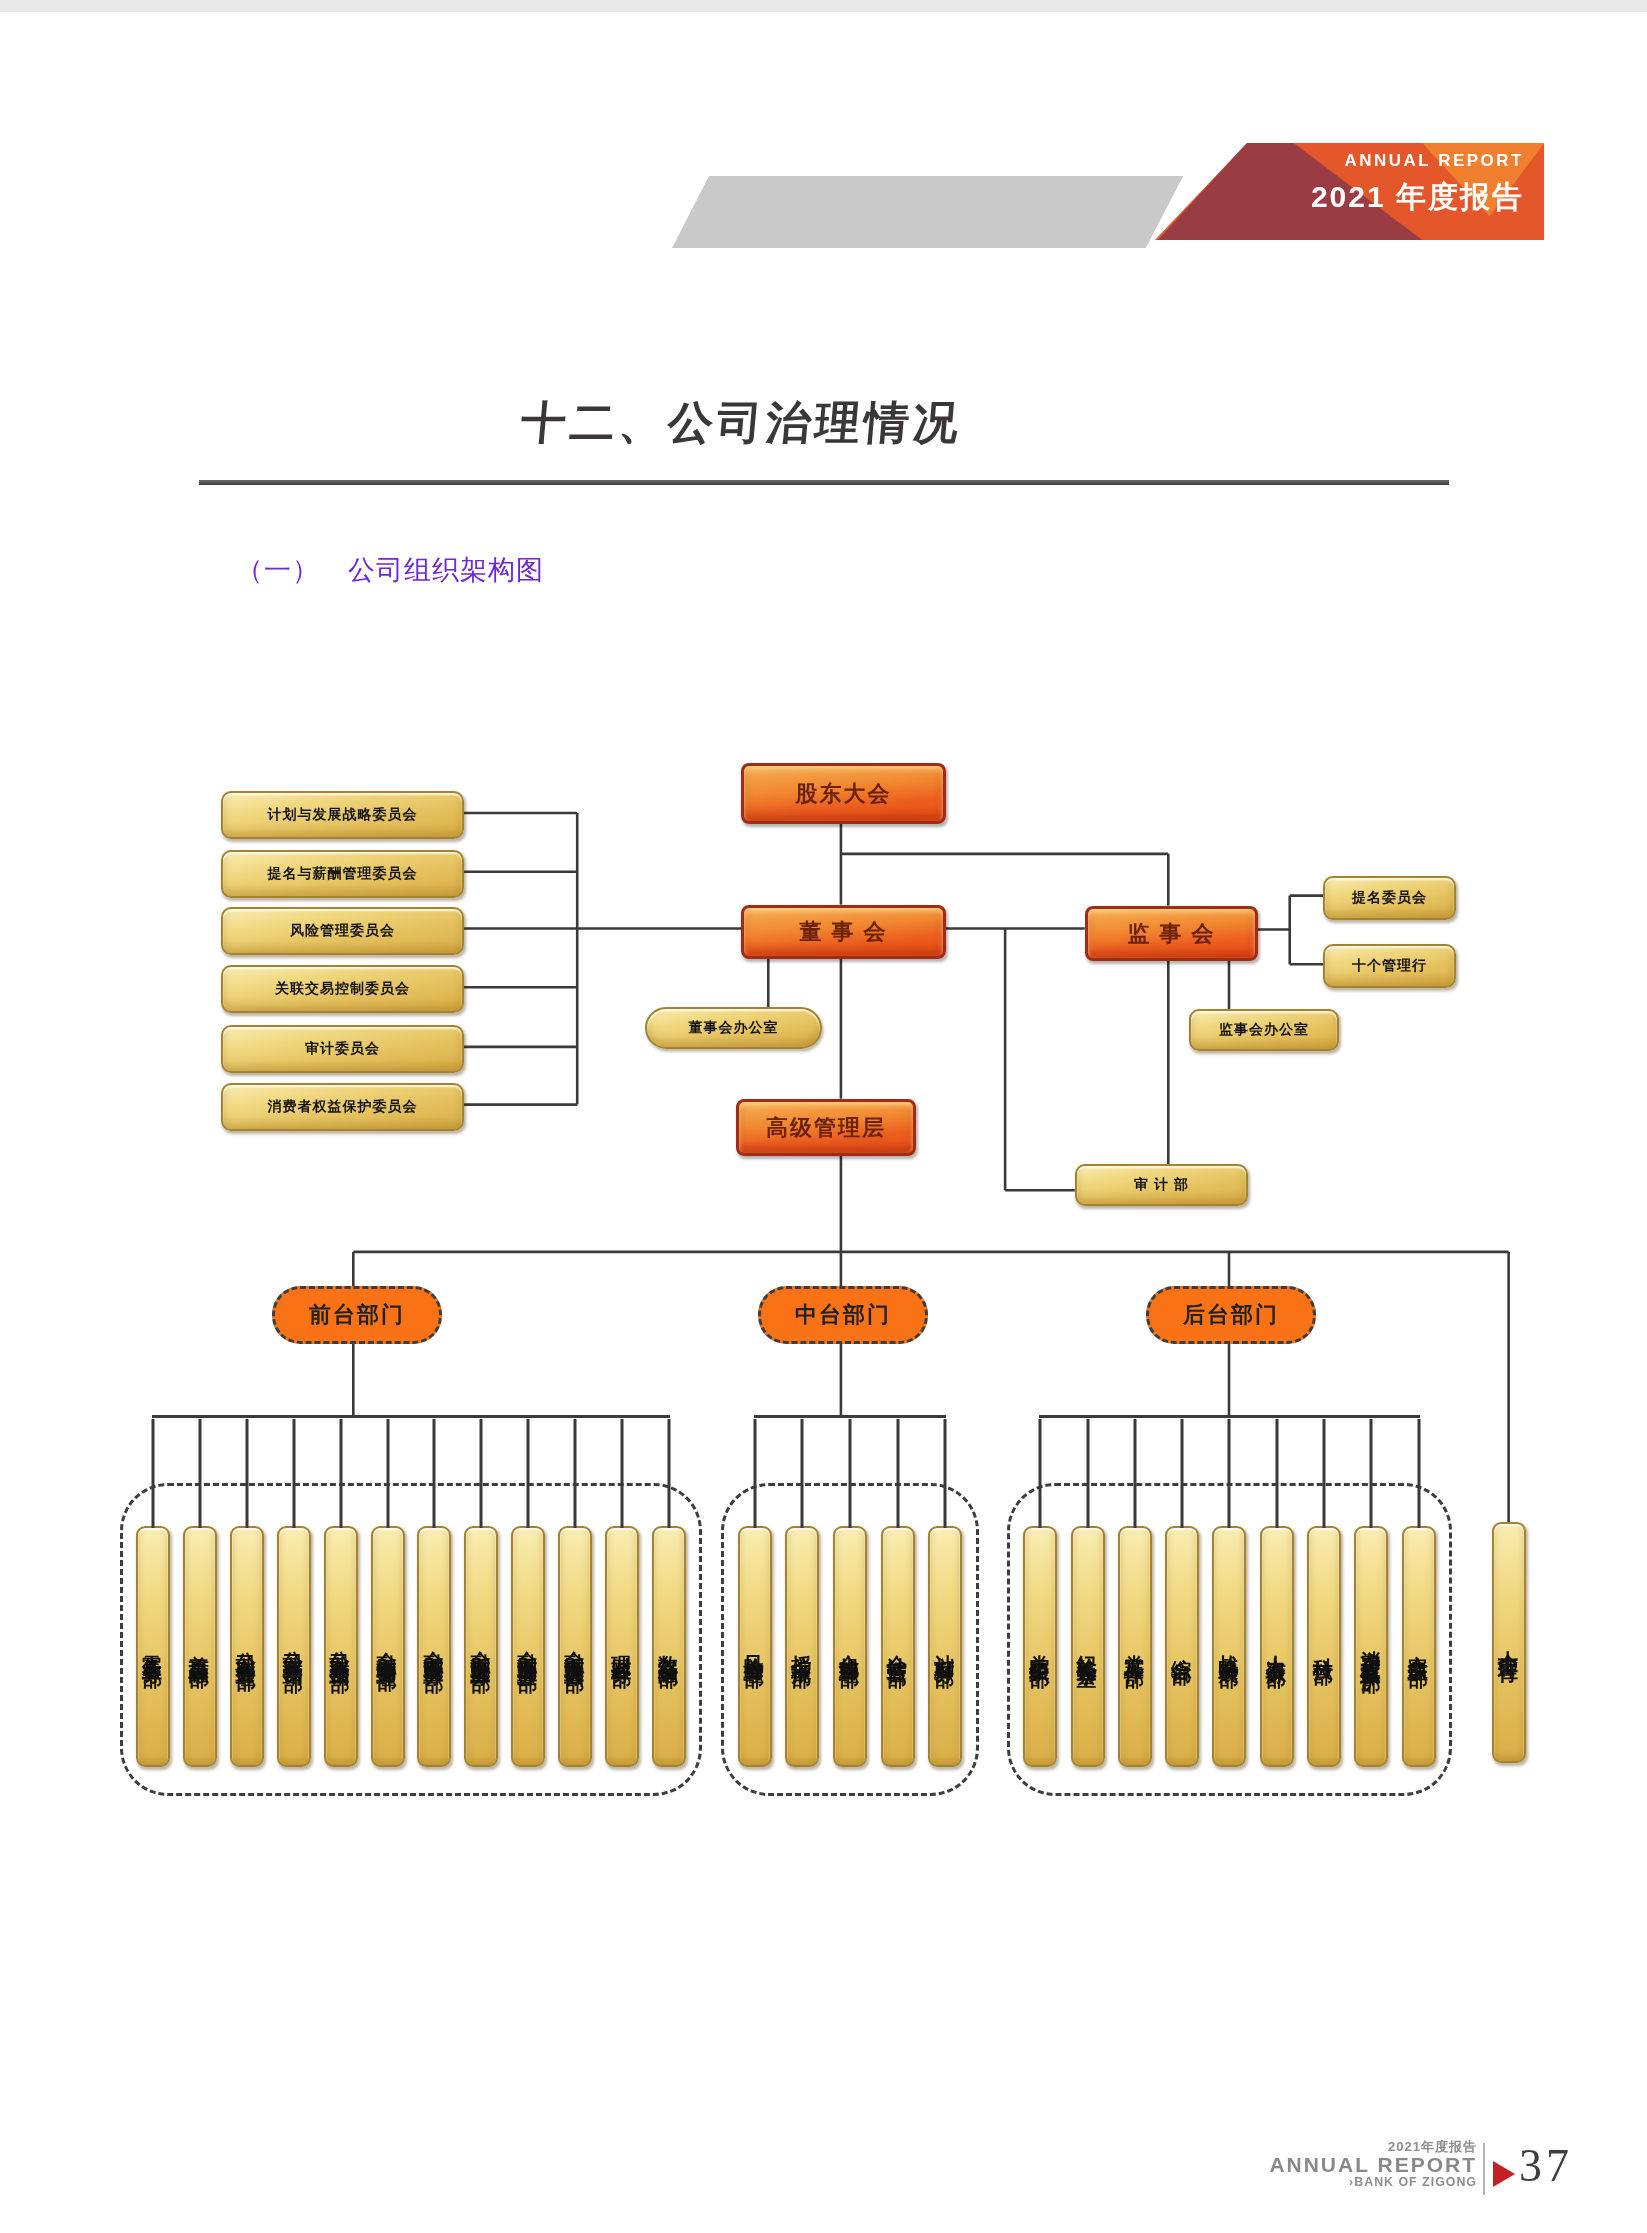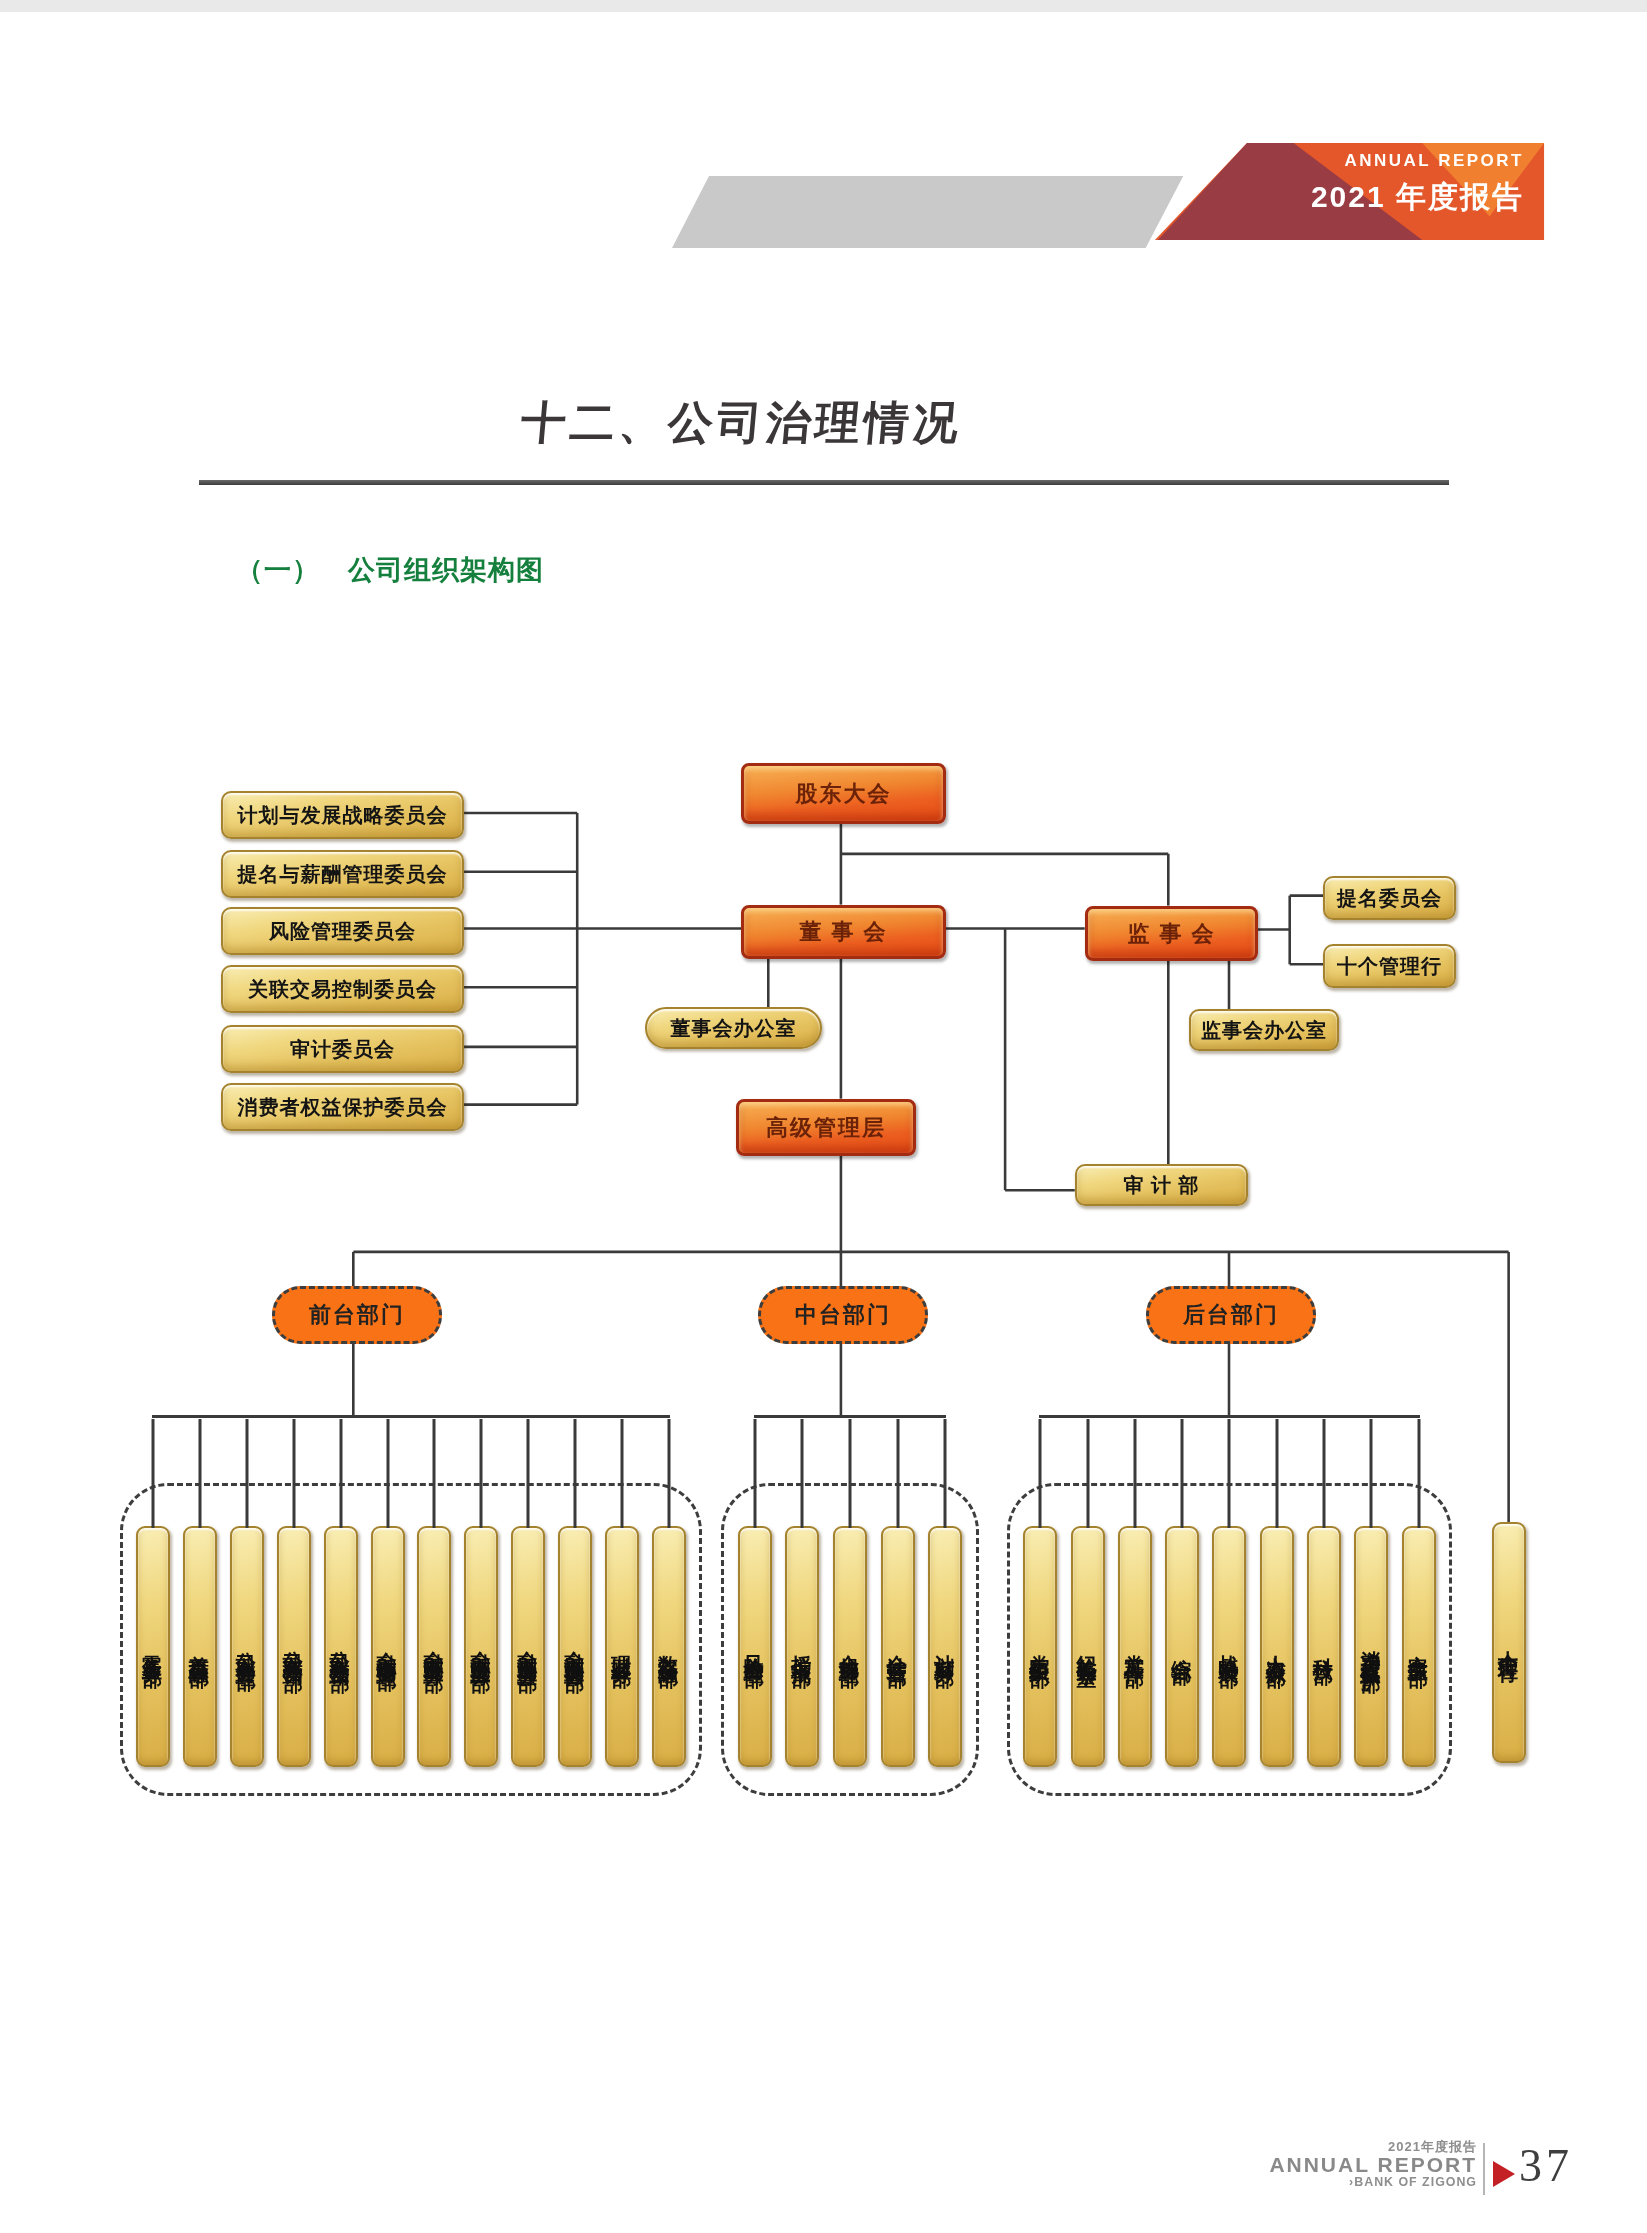--- a/index.html
+++ b/index.html
@@ -25,30 +25,30 @@
   .page-title{
     position:absolute;left:199px;top:381px;width:1085px;text-align:center;
     font-size:45px;font-weight:bold;color:#3b3637;letter-spacing:4px;
     transform:skewX(-5deg);
   }
   .title-rule{
     position:absolute;left:199px;top:468px;width:1250px;height:5px;
     background:linear-gradient(#6a6a6a,#3c3c3c);
   }
   .section-heading{
-    position:absolute;left:236px;top:540px;font-size:27px;font-weight:bold;color:#15803d;
+    position:absolute;left:236px;top:540px;font-size:27px;font-weight:normal;color:#6d28d9;
     letter-spacing:1px;
   }
   
   .gold{
     position:absolute;display:flex;align-items:center;justify-content:center;
     background:linear-gradient(170deg,#f9eeb4 0%,#f0d77f 30%,#e5c25f 62%,#d8ad45 100%);
     border:2px solid #a5832e;border-radius:10px;
     box-shadow:inset 0 2px 2px rgba(255,255,255,.85),inset 0 -5px 8px rgba(150,105,20,.35),1.5px 2.5px 3px rgba(60,40,0,.35);
-    font-size:20px;font-weight:bold;color:#141414;letter-spacing:1px;
+    font-size:14px;font-weight:bold;color:#141414;letter-spacing:1px;
   }
   .red{
     position:absolute;display:flex;align-items:center;justify-content:center;
     background:linear-gradient(175deg,#f7b156 0%,#f0862f 42%,#ec5f20 68%,#e64b15 100%);
     border:3px solid #a32b12;border-radius:8px;
     box-shadow:inset 0 3px 5px rgba(255,226,160,.7),inset 0 -6px 9px rgba(140,20,0,.35),1.5px 2.5px 3px rgba(0,0,0,.3);
     font-size:22px;font-weight:bold;color:#6b2208;letter-spacing:2px;
   }
   .oval{
     position:absolute;display:flex;align-items:center;justify-content:center;

